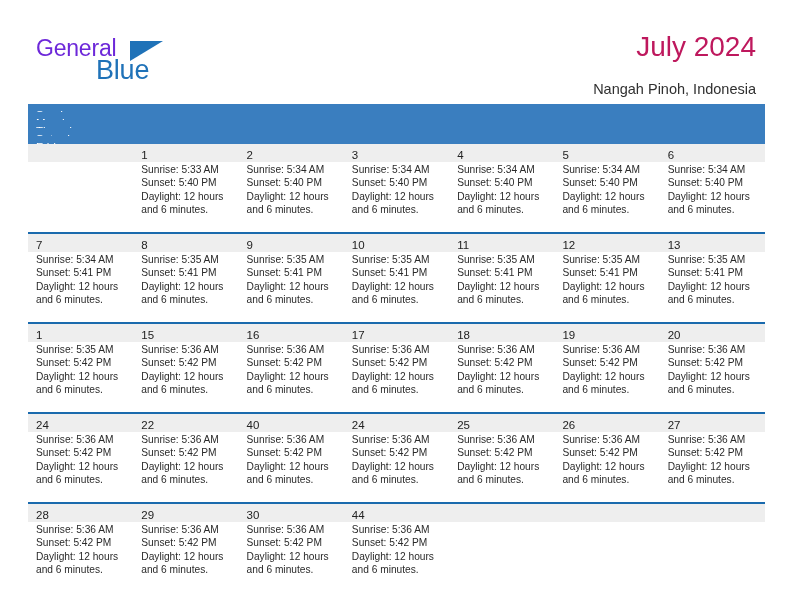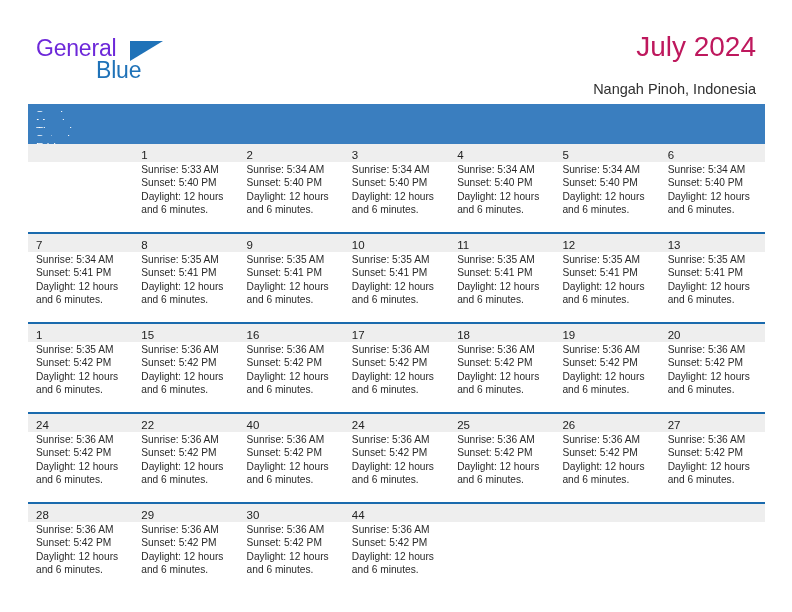--- a/index.html
+++ b/index.html
@@ -54,21 +54,21 @@
     top: 5px;
     width: 0;
     height: 0;
     border-left: 33px solid #1f72b8;
     border-bottom: 20px solid transparent;
   }
   .brand-blue {
     position: absolute;
     left: 60px;
     top: 22px;
-    font-size: 23px;
+    font-size: 27px;
     letter-spacing: -0.2px;
     color: #1f72b8;
     line-height: 24px;
   }
 
   .title-block {
     position: absolute;
     right: 36px;
     top: 30px;
     text-align: right;

